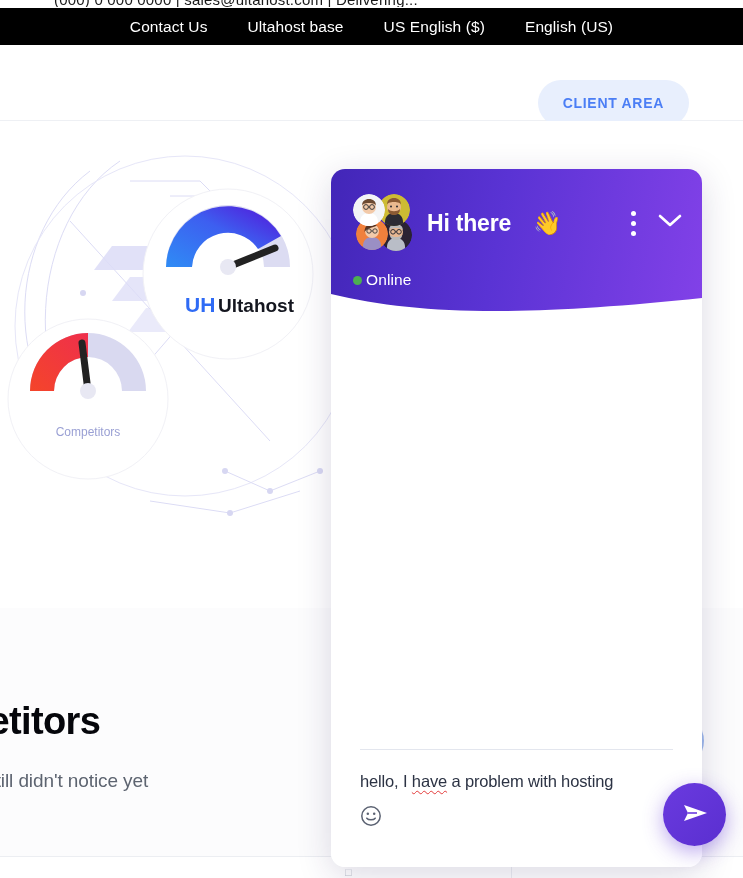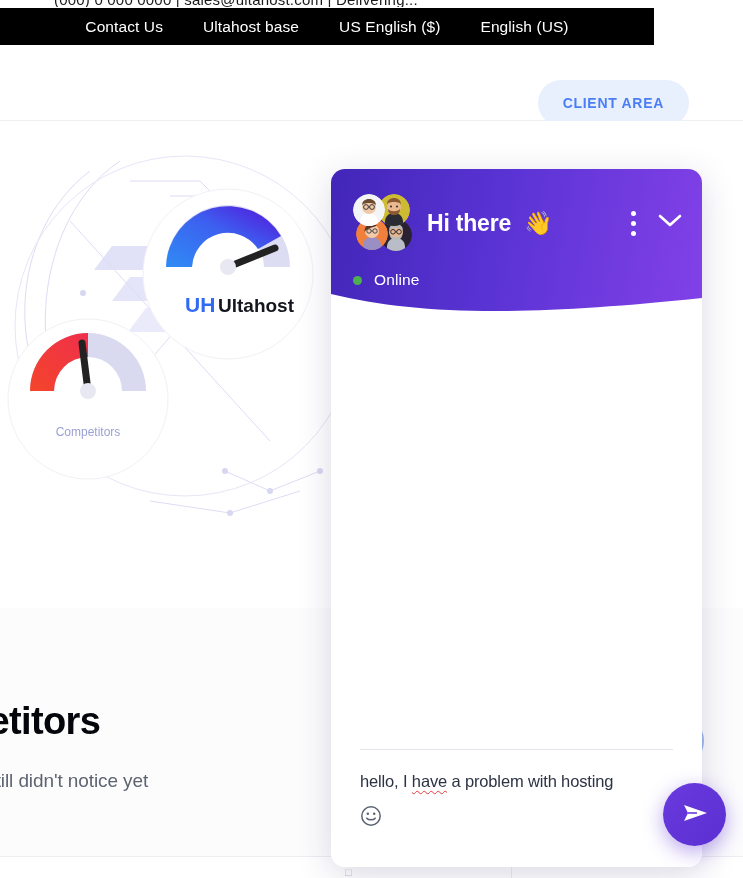--- a/index.html
+++ b/index.html
@@ -13,21 +13,21 @@
 
   
   .cut-sliver {
     position: absolute; left: 0; top: -9px; width: 743px; height: 16px;
     font-size: 15px; color: #1a1a1a; letter-spacing: .2px;
     padding-left: 54px; overflow: hidden; white-space: nowrap;
   }
 
   
   .topbar {
-    position: absolute; left: 0; top: 8px; width: 654px; height: 37px;
+    position: absolute; left: 0; top: 8px; width: 743px; height: 37px;
     background: #000000; display: flex; align-items: center;
     justify-content: center; gap: 40px;
   }
   .topbar-link {
     color: #ffffff; font-size: 15.5px; letter-spacing: .1px;
     white-space: nowrap; cursor: pointer;
   }
 
   
   .header {
@@ -107,35 +107,35 @@
     position: absolute; width: 32px; height: 32px; border-radius: 50%;
     overflow: hidden;
   }
   .av-1 { left: 0;  top: 0;  z-index: 4; }
   .av-2 { left: 25px; top: 0;  z-index: 3; }
   .av-3 { left: 3px; top: 24px; z-index: 2; }
   .av-4 { left: 27px; top: 25px; z-index: 1; }
   .chat-title {
     margin-left: 16px; color: #ffffff; font-size: 23px;
     font-weight: 700; letter-spacing: -.2px; white-space: nowrap;
-    display: flex; align-items: flex-end; gap: 13px;
+    display: flex; align-items: flex-end; gap: 22px;
   }
   .header-actions {
     margin-left: auto; display: flex; align-items: center; gap: 22px;
   }
   .dots-icon { width: 5px; cursor: pointer; }
   .dots-icon i {
     display: block; width: 5px; height: 5px; border-radius: 50%;
     background: #ffffff; margin-bottom: 5px;
   }
   .dots-icon i:last-child { margin-bottom: 0; }
   .chevron-icon { cursor: pointer; display: block; }
   .status-row {
     position: absolute; left: 22px; bottom: 30px;
-    display: flex; align-items: center; gap: 12px;
+    display: flex; align-items: center; gap: 4px;
   }
   .status-dot {
     width: 9px; height: 9px; border-radius: 50%; background: #4caf50;
   }
   .status-text { color: #ffffff; font-size: 15.5px; letter-spacing: .1px; }
 
   .chat-body { flex: 1; background: #ffffff; }
 
   .chat-input-area {
     flex: none; padding: 0 29px 8px 29px; background: #ffffff;

